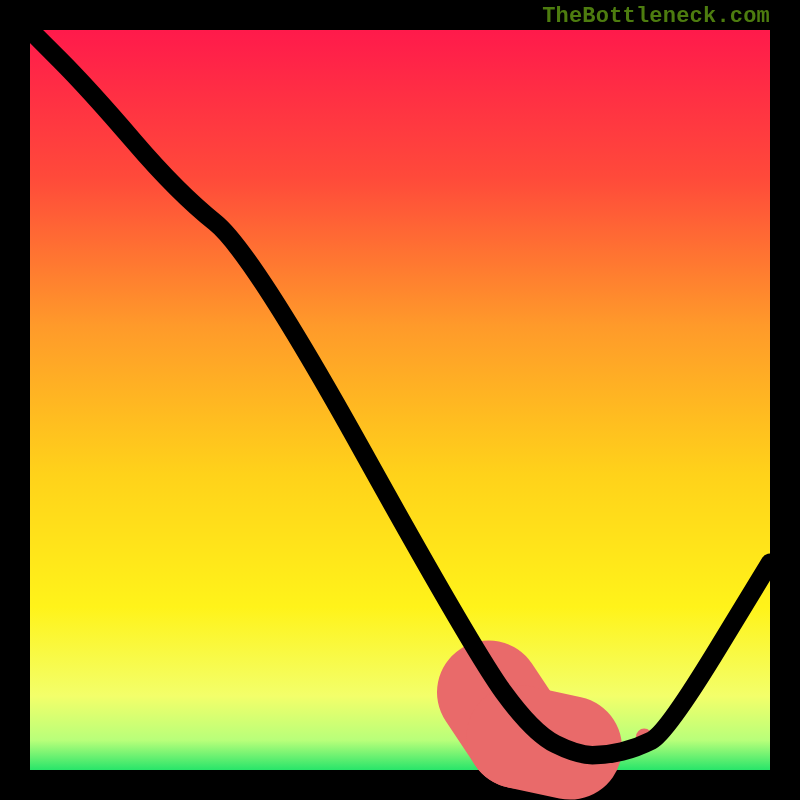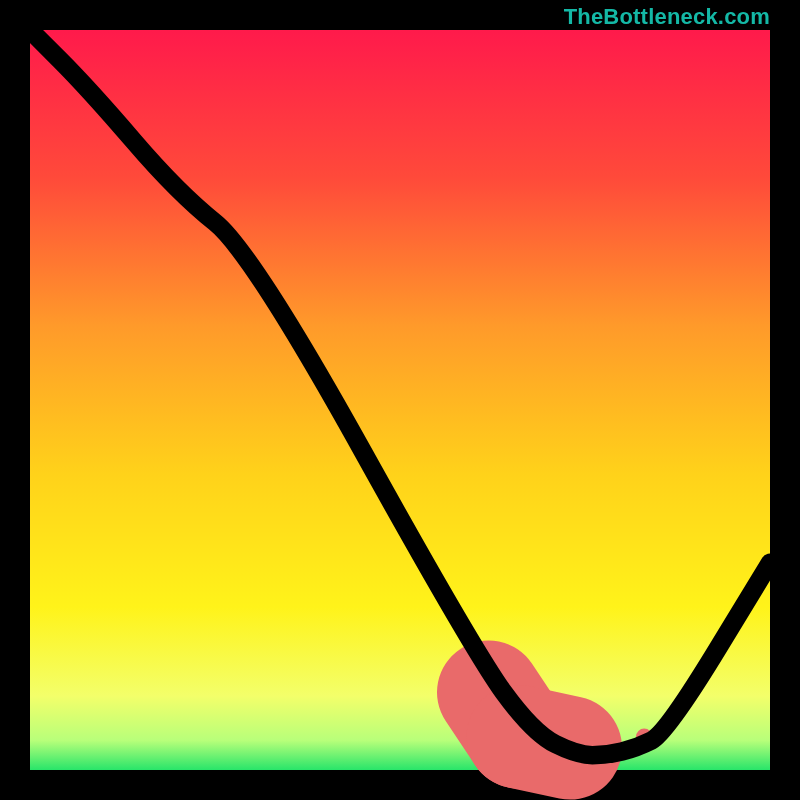--- a/index.html
+++ b/index.html
@@ -15,24 +15,24 @@
     left: 30px;
     top: 30px;
     width: 740px;
     height: 740px;
     
   }
   .watermark {
     position: absolute;
     top: 4px;
     right: 30px;
-    font-family: Liberation Sans, sans-serif;
+    font-family: Liberation Mono, monospace;
     font-size: 22px;
     font-weight: 600;
-    color: #14b8a6;
+    color: #4d7c0f;
     letter-spacing: 0.2px;
     text-align: right;
   }
   svg.overlay {
     position: absolute;
     left: 30px;
     top: 30px;
     width: 740px;
     height: 740px;
     overflow: visible;

